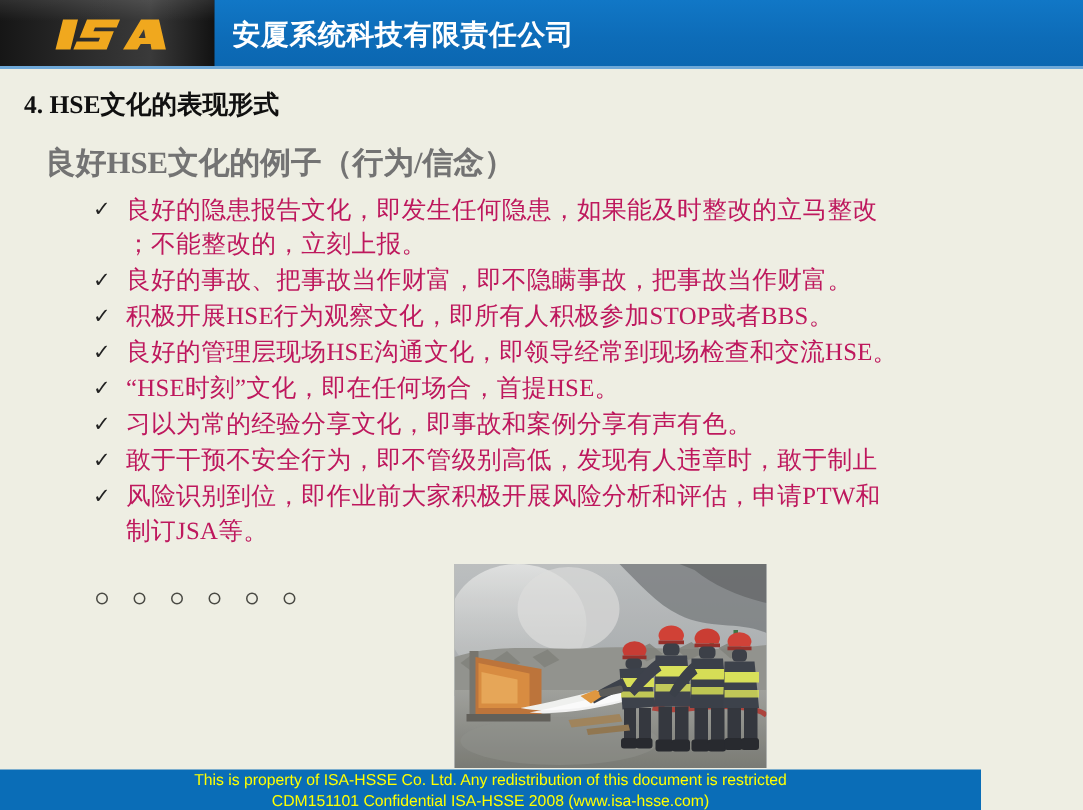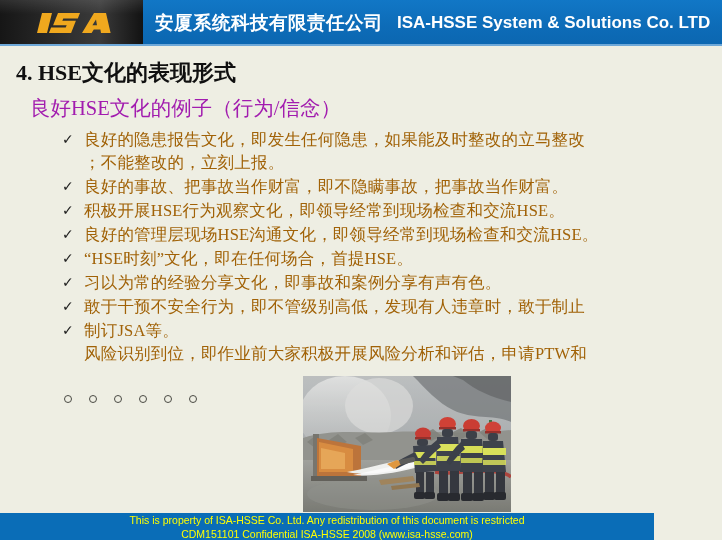--- a/index.html
+++ b/index.html
@@ -84,33 +84,33 @@
     height: 2px;
     background: #6ea8d8;
   }
 
   
   .title-main {
     position: absolute;
     left: 16px;
     top: 58px;
     font-family: "Liberation Serif", "DejaVu Serif", serif;
-    font-size: 22px;
+    font-size: 17px;
     font-weight: bold;
     color: #101010;
     white-space: nowrap;
   }
   .title-sub {
     position: absolute;
     left: 30px;
     top: 94px;
     font-family: "Liberation Serif", "DejaVu Serif", serif;
     font-size: 20.5px;
-    font-weight: normal;
-    color: #a21caf;
+    font-weight: bold;
+    color: #737373;
     white-space: nowrap;
   }
 
   
   .bullets {
     position: absolute;
     left: 62px;
     top: 128px;
     width: 650px;
   }
@@ -126,21 +126,21 @@
     top: 0;
     width: 16px;
     font-size: 14px;
     color: #222222;
     line-height: 23px;
   }
   .bullet-text {
     display: block;
     font-family: "Liberation Serif", "DejaVu Serif", serif;
     font-size: 16.5px;
-    color: #a16207;
+    color: #be185d;
     line-height: 23px;
     letter-spacing: 0.2px;
   }
   .bullet-text .cont {
     display: block;
   }
 
   
   .circles-row {
     position: absolute;
@@ -203,21 +203,20 @@
         <g fill="#f0a81e">
           <polygon points="6,4 16,4 11,24 1,24"></polygon>
           <path d="M22,4 h22 l-2.2,5.4 h-14.5 l-1.0,2.4 h13.6 l-4.8,12.2 h-22.2 l2.2,-5.4 h14.6 l1.0,-2.4 h-13.6 z"></path>
           <path d="M58,4 h12 l4.6,20 h-9.6 l-0.6,-3.6 h-6.6 l-2.2,3.6 h-9.6 z M60,10.5 l-3.6,5.8 h4.6 z"></path>
         </g>
       </svg>
     </div>
 
     <div class="header-title-cn">安厦系统科技有限责任公司</div>
 
-    <div class="header-title-en">ISA-HSSE  System &amp; Solutions Co. LTD</div>
 
     <div class="header-bottom-edge"></div>
   </div>
 
   <div class="title-main">4.  HSE文化的表现形式</div>
 
   <div class="title-sub">良好HSE文化的例子（行为/信念）</div>
 
   <div class="bullets" id="bullet-list">
       <div class="bullet-row">
@@ -229,21 +228,21 @@
       </div>
       <div class="bullet-row">
         <span class="bullet-check">✓</span>
         <span class="bullet-text">
           <span class="cont">良好的事故、把事故当作财富，即不隐瞒事故，把事故当作财富。</span>
         </span>
       </div>
       <div class="bullet-row">
         <span class="bullet-check">✓</span>
         <span class="bullet-text">
-          <span class="cont">积极开展HSE行为观察文化，即领导经常到现场检查和交流HSE。</span>
+          <span class="cont">积极开展HSE行为观察文化，即所有人积极参加STOP或者BBS。</span>
         </span>
       </div>
       <div class="bullet-row">
         <span class="bullet-check">✓</span>
         <span class="bullet-text">
           <span class="cont">良好的管理层现场HSE沟通文化，即领导经常到现场检查和交流HSE。</span>
         </span>
       </div>
       <div class="bullet-row">
         <span class="bullet-check">✓</span>
@@ -259,22 +258,22 @@
       </div>
       <div class="bullet-row">
         <span class="bullet-check">✓</span>
         <span class="bullet-text">
           <span class="cont">敢于干预不安全行为，即不管级别高低，发现有人违章时，敢于制止</span>
         </span>
       </div>
       <div class="bullet-row">
         <span class="bullet-check">✓</span>
         <span class="bullet-text">
+          <span class="cont">风险识别到位，即作业前大家积极开展风险分析和评估，申请PTW和</span>
           <span class="cont">制订JSA等。</span>
-          <span class="cont">风险识别到位，即作业前大家积极开展风险分析和评估，申请PTW和</span>
         </span>
       </div>
     </div>
 
   <div class="circles-row" id="circles-row">
       <span class="circle-dot"></span>
       <span class="circle-dot"></span>
       <span class="circle-dot"></span>
       <span class="circle-dot"></span>
       <span class="circle-dot"></span>

